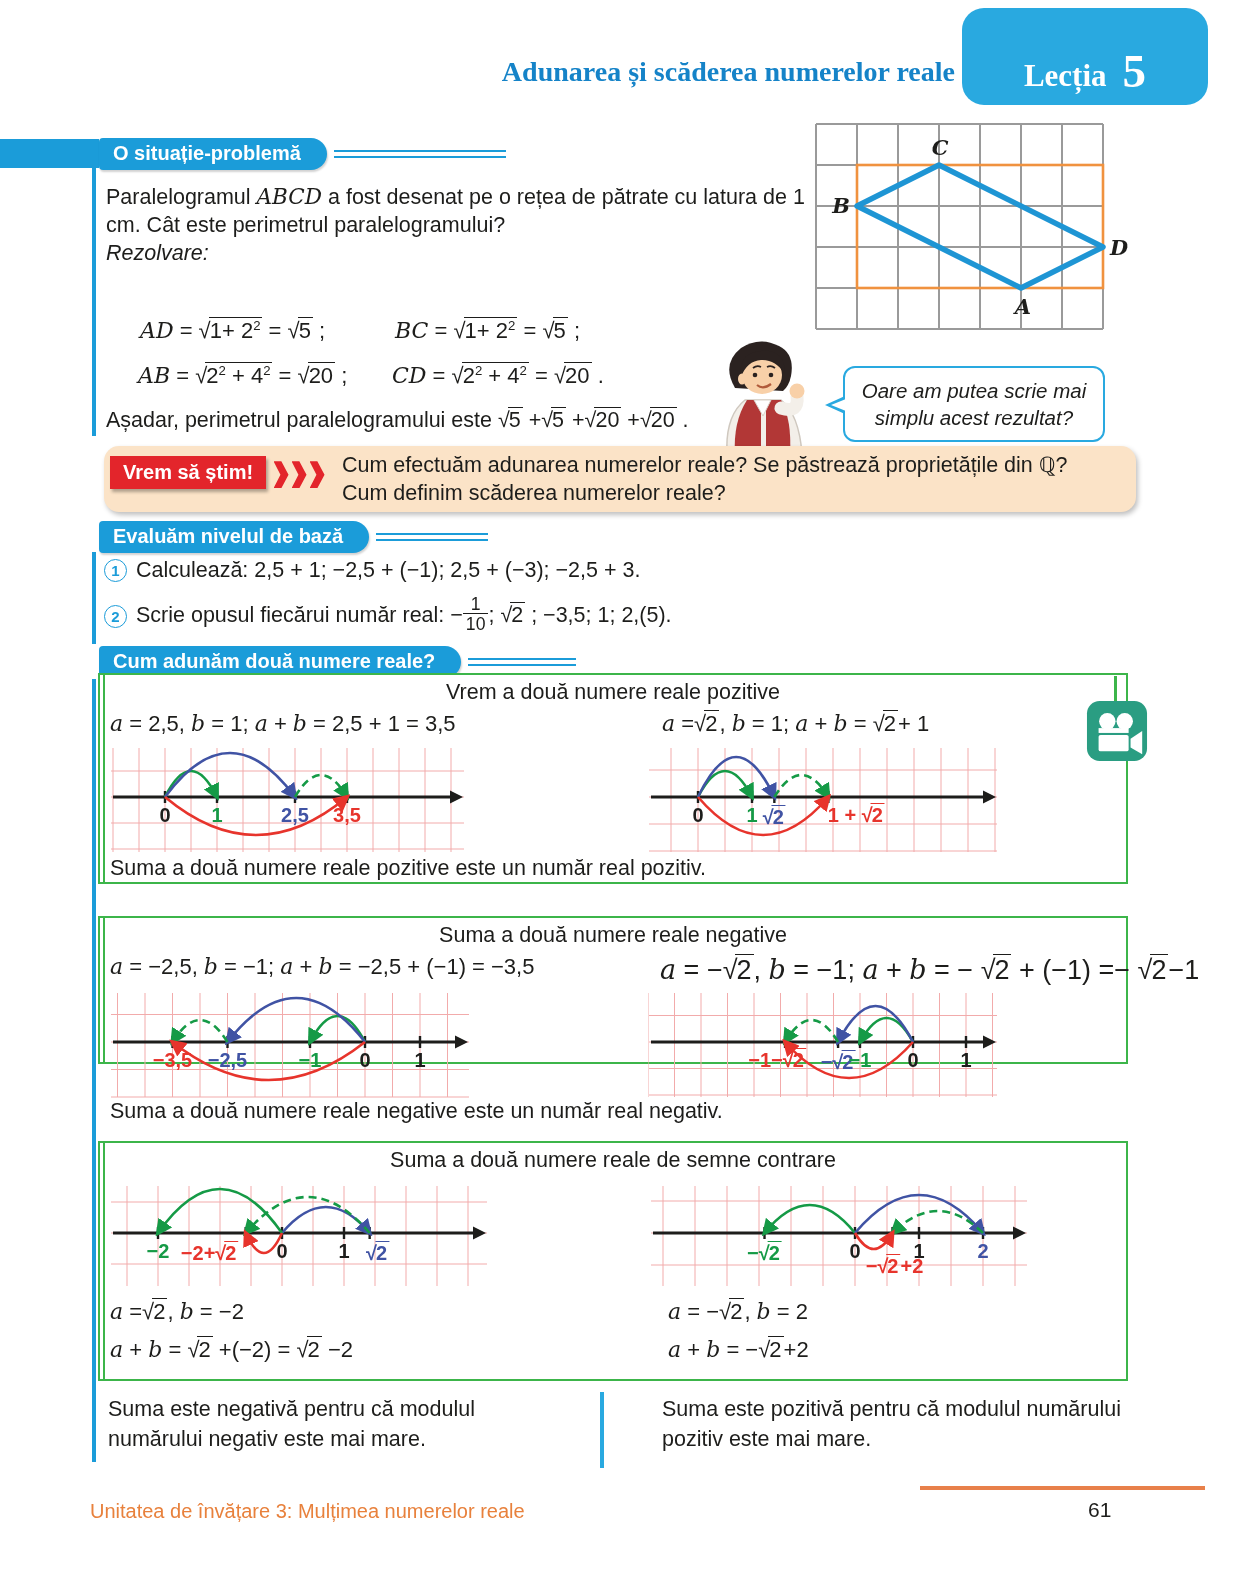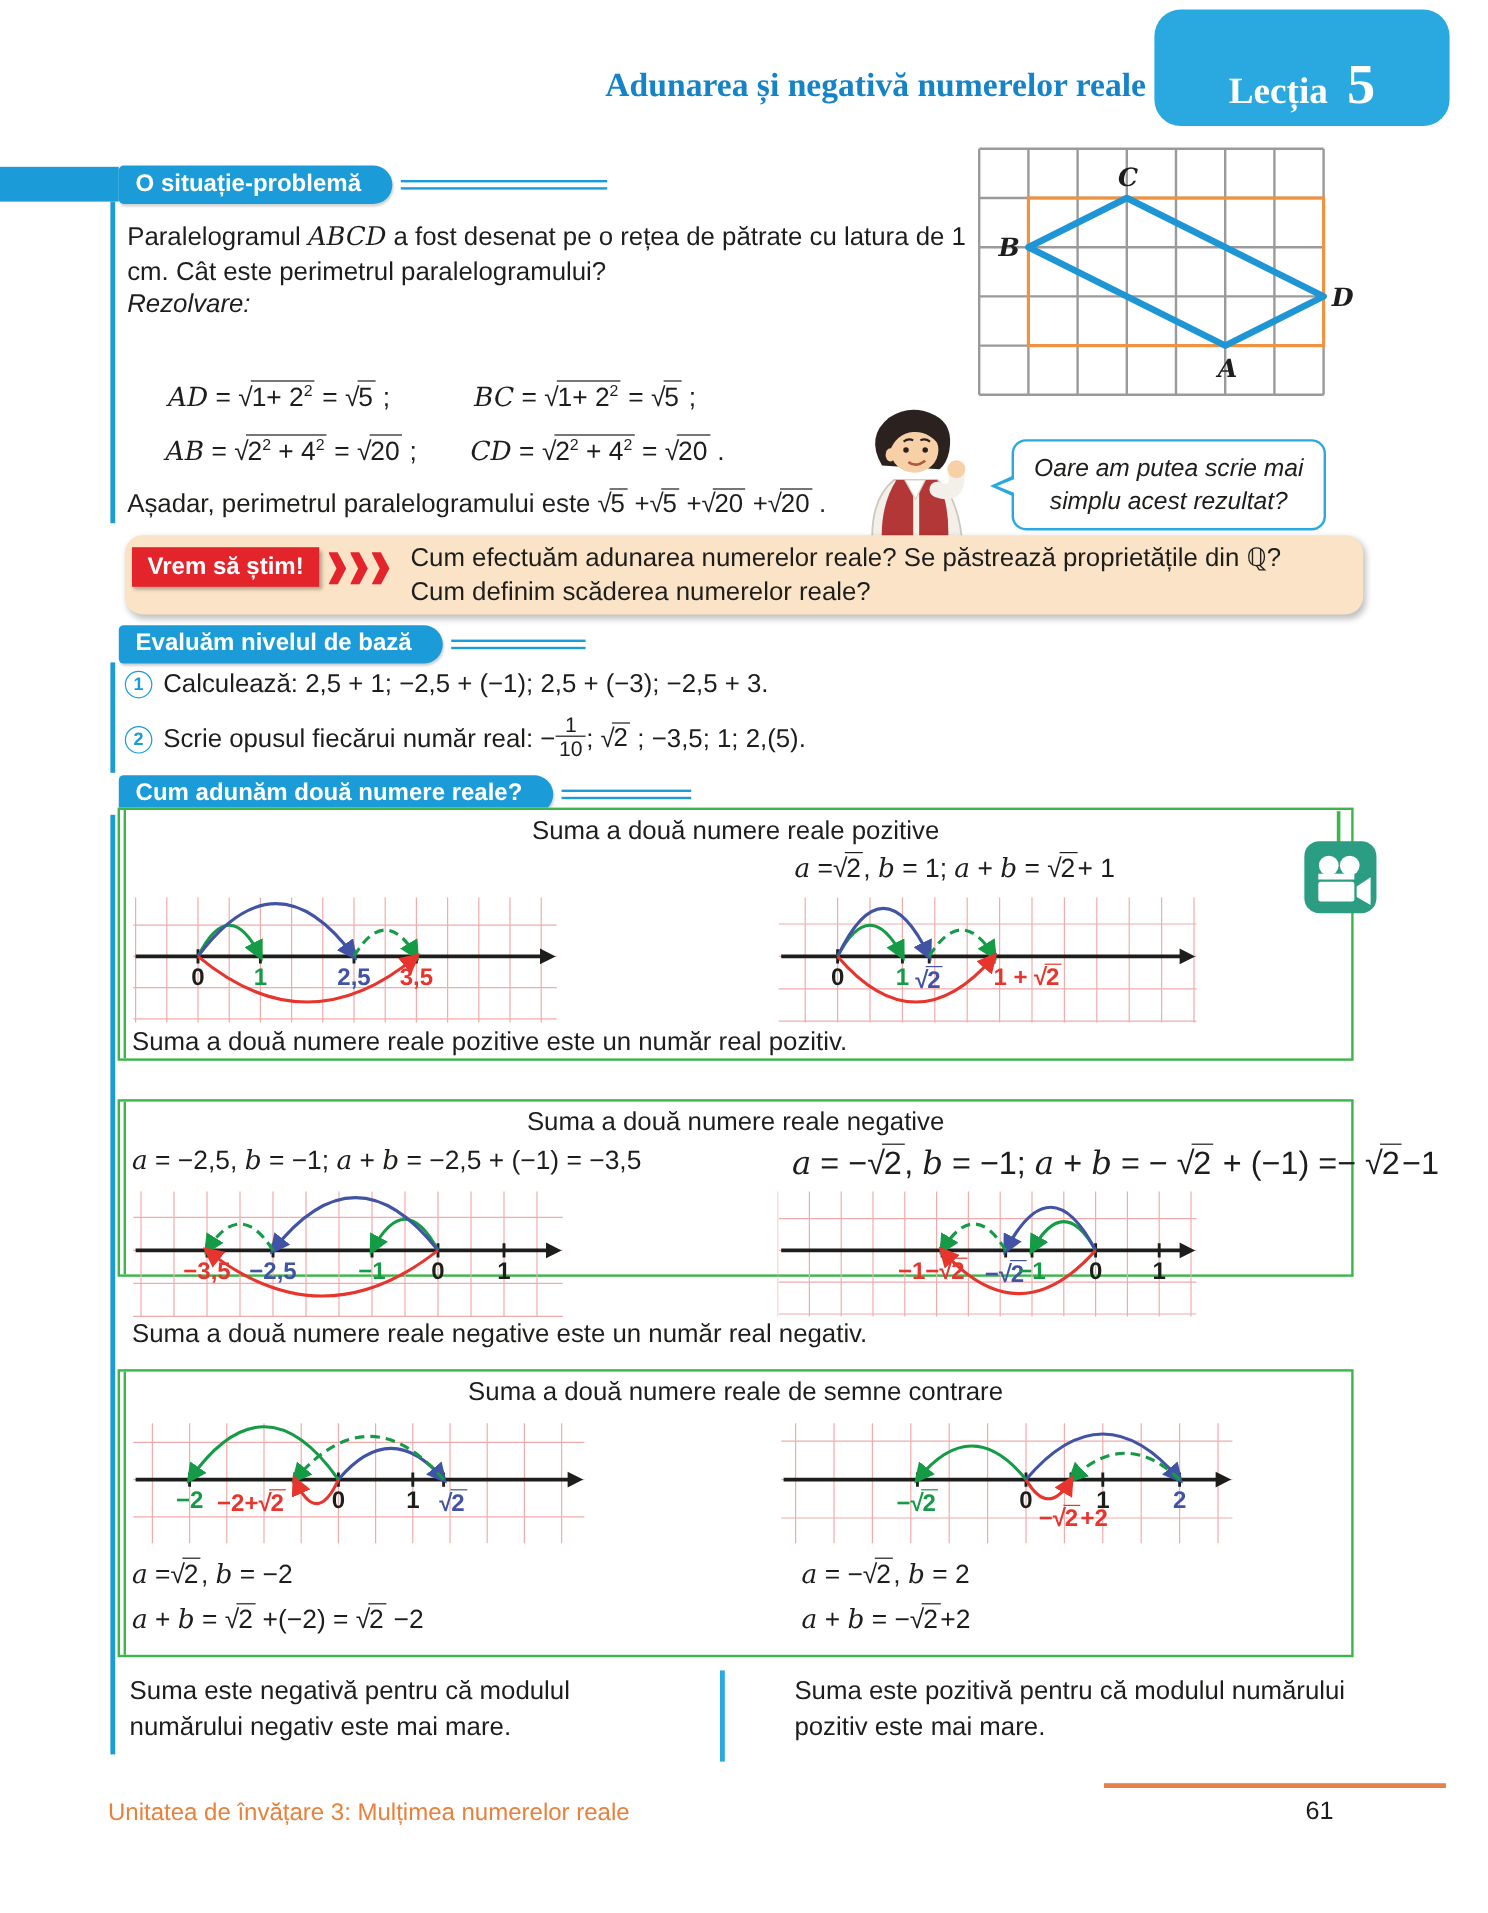--- a/index.html
+++ b/index.html
@@ -55,21 +55,21 @@
   .divider{position:absolute;width:3.5px;background:#29a9e0}
   .footer-unit{position:absolute;color:#e8813c;font-size:20px}
   .footer-line{position:absolute;background:#e8804a}
   .pagenum{position:absolute;font-size:21px;color:#1d1d1b}
 </style>
 </head>
 <body>
 
 <div class="page">
 
-  <h1 class="abs page-title" style="right:285px;top:56px">Adunarea și negativă numerelor reale</h1>
+  <h1 class="abs page-title" style="right:285px;top:56px">Adunarea și scăderea numerelor reale</h1>
   <div class="abs lesson-badge" style="left:962px;top:8px;width:246px;height:97px">
     <span class="ll">Lecția</span>
     <span class="ln">5</span>
   </div>
 
   <div class="strip" style="left:0;top:139px;width:99px;height:29px"></div>
   <div class="hrow" style="left:99px;top:138px">
     <span class="pill">O situație-problemă</span>
     <span class="dline" style="width:172px"></span>
   </div>
@@ -159,21 +159,22 @@
         </span>;  <span class="sqrt"><span class="rq">√</span><span class="rad">2</span></span> ;  −3,5;  1;  2,(5).</span>
   </div>
 
   <div class="hrow" style="left:99px;top:646px">
     <span class="pill">Cum adunăm două numere reale?</span>
     <span class="dline" style="width:108px"></span>
   </div>
   <div class="rail" style="left:92px;top:679px;height:783px"></div>
 
   <div class="gbox" style="left:98px;top:673px;width:1030px;height:211px">
-    <div class="gbox-title" style="top:5px">Suma a două numere reale pozitive</div>
+    <div class="gbox-title" style="top:5px">Vrem a două numere reale pozitive</div>
+    <div class="abs fml math" style="left:10px;top:36px"><em class="mv">a</em> = 2,5, <em class="mv">b</em> = 1;  <em class="mv">a</em> + <em class="mv">b</em> = 2,5 + 1 = 3,5</div>
     <div class="abs fml math" style="left:562px;top:36px"><em class="mv">a</em> =<span class="sqrt"><span class="rq">√</span><span class="rad">2</span></span>, <em class="mv">b</em> = 1;  <em class="mv">a</em> + <em class="mv">b</em> = <span class="sqrt"><span class="rq">√</span><span class="rad">2</span></span>+ 1</div>
     <div class="nl" style="left:10px;top:72px"><svg width="355" height="106" viewBox="0 0 355 106">
           <defs>
             <marker id="nl1-black" viewBox="0 0 10 10" refX="7.5" refY="5" markerWidth="6.5" markerHeight="6.5" orient="auto-start-reverse">
               <path d="M0,0L10,5L0,10z" fill="#1d1d1b"></path>
             </marker>
             <marker id="nl1-green" viewBox="0 0 10 10" refX="7.5" refY="5" markerWidth="6.5" markerHeight="6.5" orient="auto-start-reverse">
               <path d="M0,0L10,5L0,10z" fill="#159a46"></path>
             </marker>
             <marker id="nl1-blue" viewBox="0 0 10 10" refX="7.5" refY="5" markerWidth="6.5" markerHeight="6.5" orient="auto-start-reverse">

